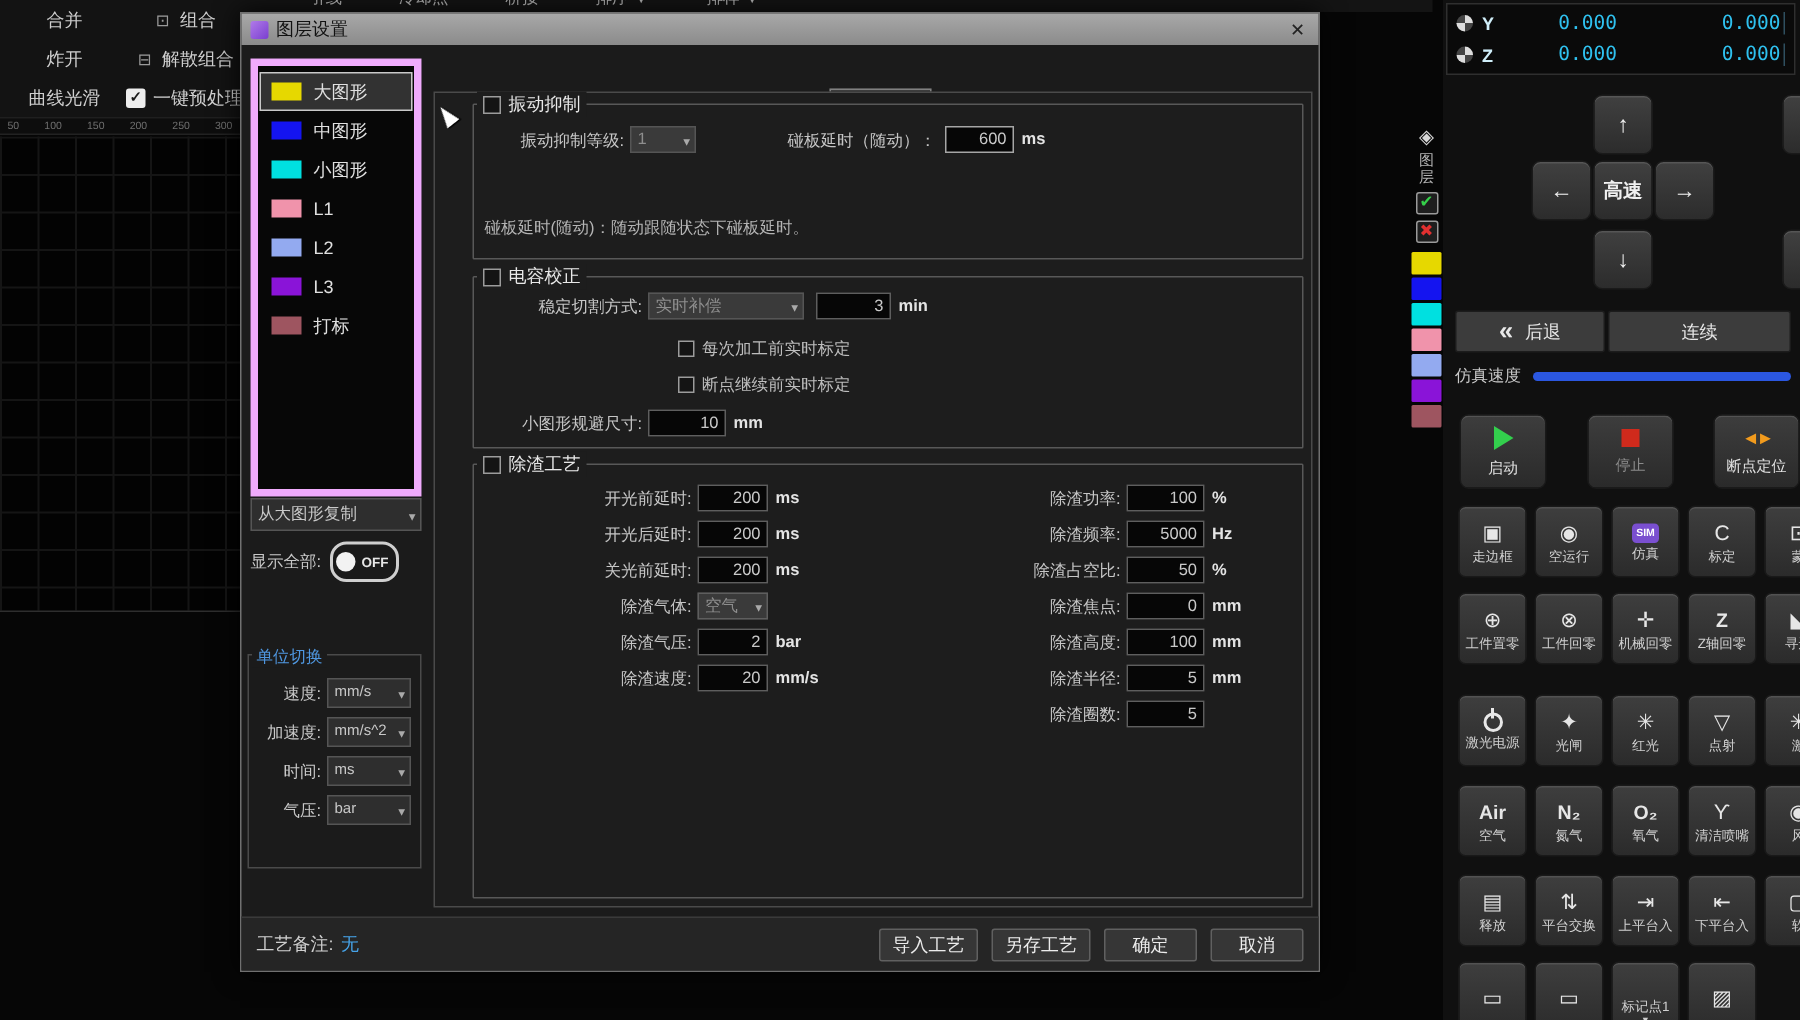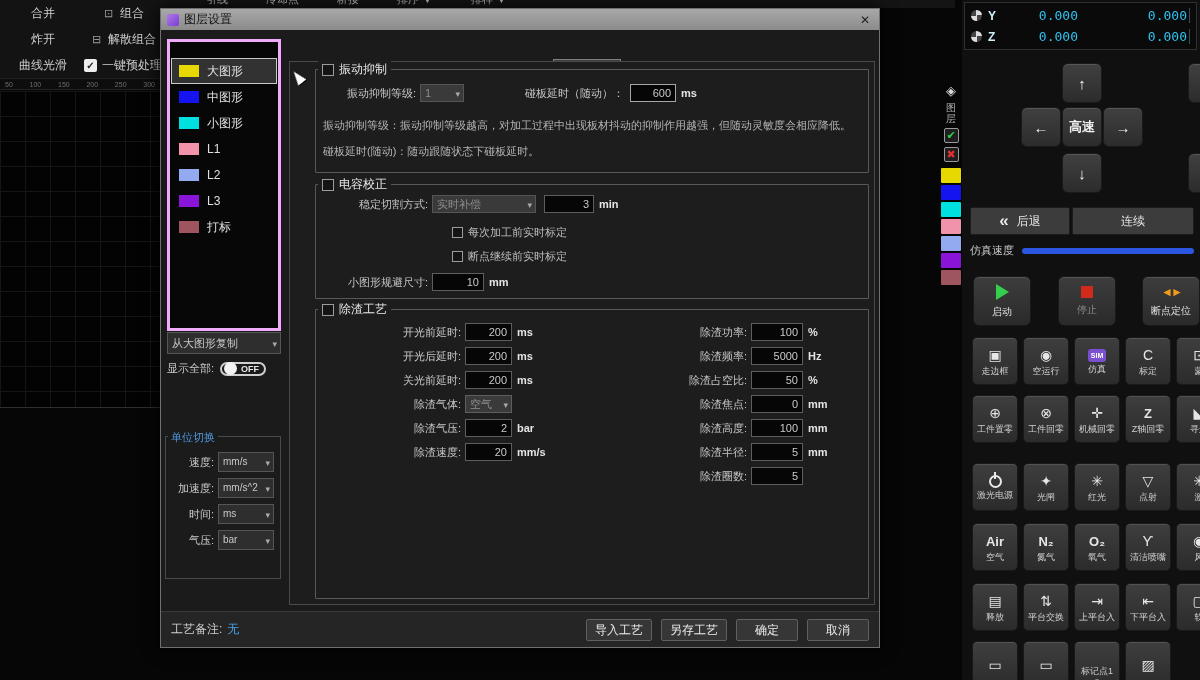--- a/index.html
+++ b/index.html
@@ -35,33 +35,33 @@
   .ls-swatch { width:20px; height:15px; border-radius:1px; }
 
   
   .dialog { position:absolute; left:160px; top:8px; width:720px; height:640px; background:#1b1b1b; border:1px solid #707070; box-shadow:0 0 16px rgba(0,0,0,.85); }
   .titlebar { height:21px; background:linear-gradient(#a8a8a8,#8b8b8b); display:flex; align-items:center; gap:5px; padding:0 6px; }
   .dlg-ico { width:12px; height:12px; border-radius:2px; background:linear-gradient(135deg,#b07ae8,#7a3fd0); flex:0 0 auto; }
   .dlg-title { font-size:12px; color:#111;font-family:Liberation Mono, monospace; }
   .dlg-close { margin-left:auto; color:#222; font-size:12px; width:16px; text-align:center; cursor:default; }
   .dlg-body { position:absolute; left:0; top:21px; right:0; bottom:0; }
 
-  .layer-list { position:absolute; left:6px; top:9px; width:114px; height:292px; background:#070707; border:3px solid #f0abfc; padding-top:16px; }
+  .layer-list { position:absolute; left:6px; top:9px; width:114px; height:292px; background:#070707; border:5px solid #f0abfc; padding-top:4px; }
   .ll-row { height:26px; display:flex; align-items:center; gap:8px; padding-left:7px; margin:0 1px; border:1px solid transparent; }
   .ll-row.selected { background:#323232; border-color:#c9c9c9; }
   .ll-sw { width:20px; height:12px; flex:0 0 auto; }
   .ll-name { color:#e0e0e0; font-size:12px; white-space:nowrap; }
 
   .dd { position:relative; height:18px; line-height:16px; background:#3a3a3a; border:1px solid #555; color:#8e8e8e; font-size:11px; padding:0 14px 0 4px; white-space:nowrap; overflow:hidden; }
   .dd::after { content:"▾"; position:absolute; right:3px; top:1px; font-size:9px; color:#aaa; }
   .dd.lite { background:#2e2e2e; color:#c8c8c8; }
 
   .copy-dd { position:absolute; left:6px; top:302px; width:114px; height:22px; line-height:20px; }
   .showall { position:absolute; left:6px; top:331px; display:flex; align-items:center; gap:6px; color:#c8c8c8; font-size:11px; }
-  .toggle { width:46px; height:14px; border:2px solid #cfcfcf; border-radius:11px; background:#1a1a1a; display:flex; align-items:center; gap:4px; padding:0 2px; }
+  .toggle { width:46px; height:27px; border:2px solid #cfcfcf; border-radius:11px; background:#1a1a1a; display:flex; align-items:center; gap:4px; padding:0 2px; }
   .knob { width:13px; height:13px; border-radius:50%; background:#f2f2f2; }
   .toggle-lb { color:#e6e6e6; font-size:9px; font-weight:bold; }
 
   .units-box { position:absolute; left:4px; top:406px; width:116px; height:143px; border:1px solid #4a4a4a; }
   .units-title { position:absolute; top:-7px; left:2px; background:#1b1b1b; color:#4f97e0; font-size:11px; padding:0 3px; }
   .units-rows { display:flex; flex-direction:column; gap:6px; margin-top:15px; }
   .unit-row { display:flex; align-items:center; gap:4px; justify-content:flex-end; padding-right:6px; }
   .unit-lab { color:#c8c8c8; font-size:11px; white-space:nowrap; }
   .unit-dd { width:56px; height:20px; line-height:18px; font-size:10px; }
 
@@ -334,21 +334,20 @@
             <span class="cb"></span>
             <span class="fs-title">振动抑制</span>
           </div>
           <div class="frow" id="vib-row1">
             <span class="lab tr w100">振动抑制等级:</span>
             <span class="dd iw44 ml4">1</span>
             <span class="lab tr w160">碰板延时（随动）：</span>
             <span class="inp hl iw46 ml6">600</span>
             <span class="unit">ms</span>
           </div>
-          <div class="vib-desc" id="vib-d1">振动抑制等级：振动抑制等级越高，对加工过程中出现板材抖动的抑制作用越强，但随动灵敏度会相应降低。</div>
           <div class="vib-desc" id="vib-d2">碰板延时(随动)：随动跟随状态下碰板延时。</div>
         </div>
 
         <div class="fs" id="fs-cap">
           <div class="fs-legend">
             <span class="cb"></span>
             <span class="fs-title">电容校正</span>
           </div>
           <div class="frow" id="cap-row1">
             <span class="lab tr w112">稳定切割方式:</span>

